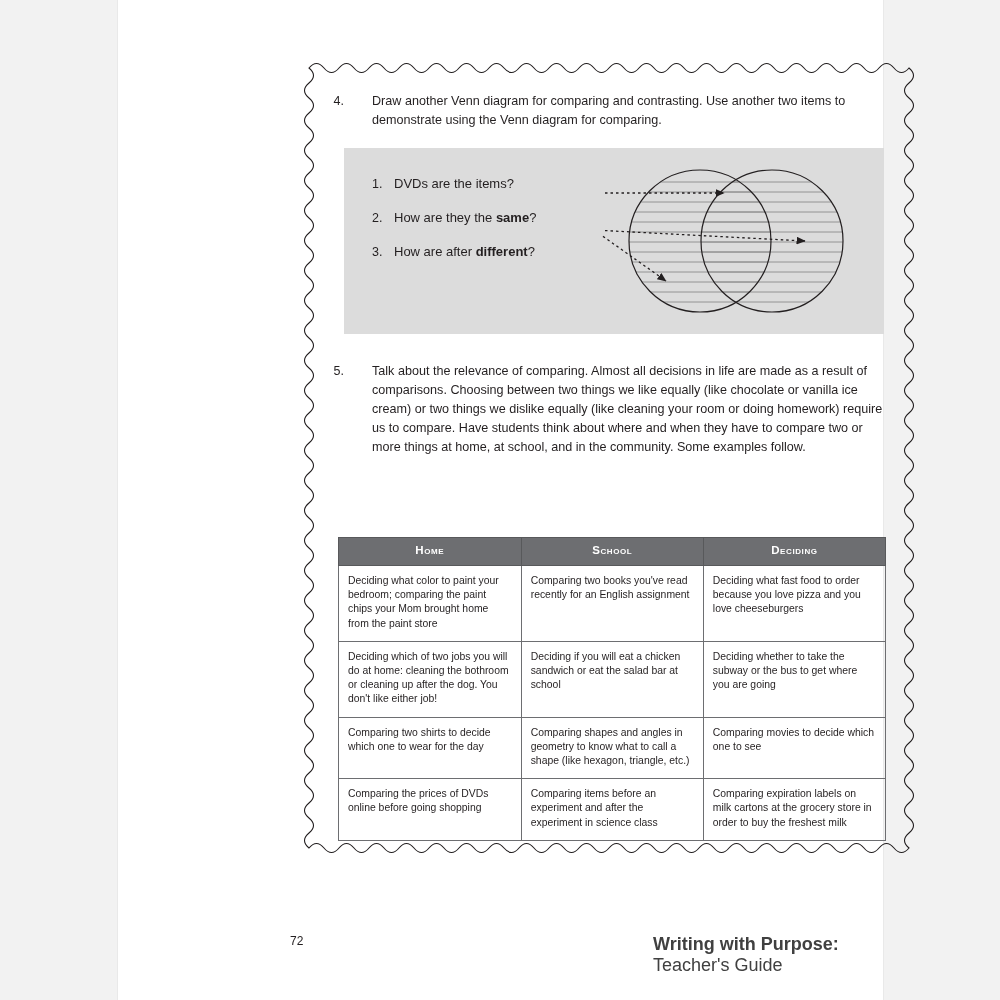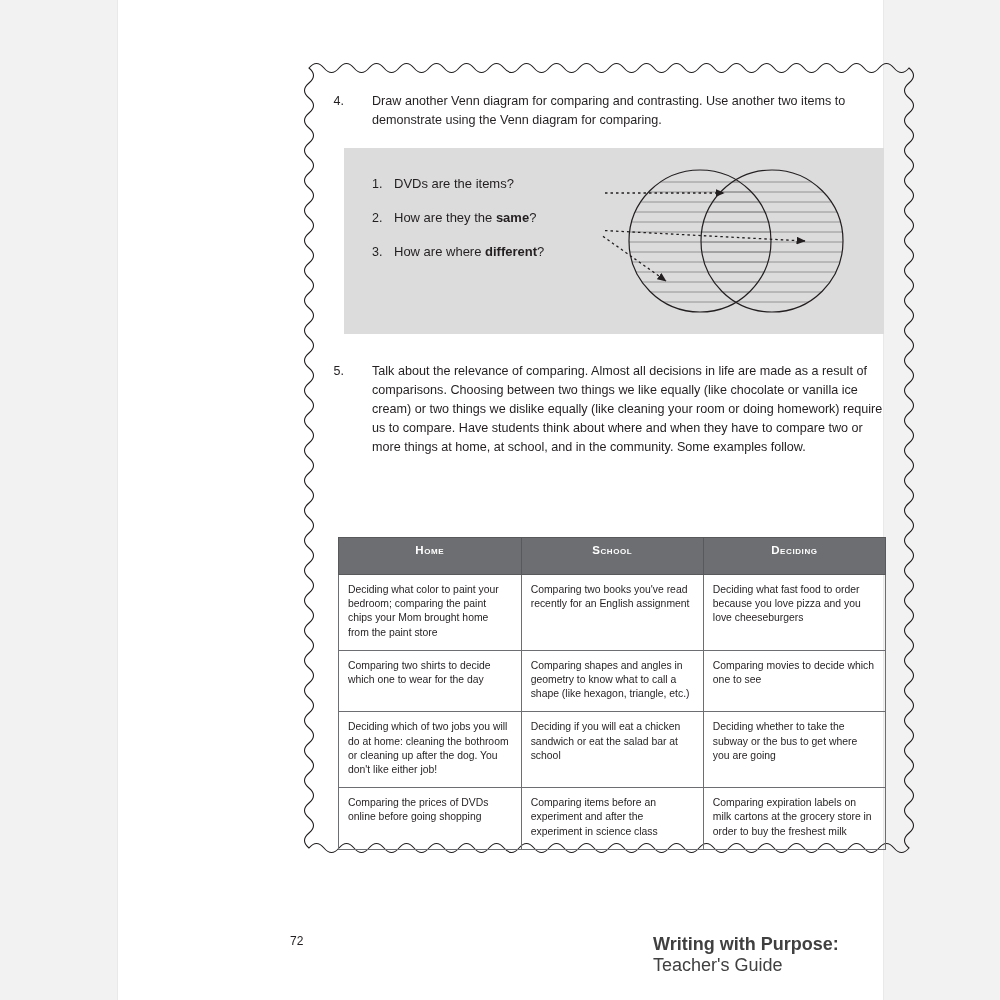--- a/index.html
+++ b/index.html
@@ -120,21 +120,21 @@
     border-collapse: collapse;
     table-layout: fixed;
   }
   .examples-table th {
     background: #6d6e71;
     color: #ffffff;
     font-variant: small-caps;
     font-size: 11.5px;
     letter-spacing: 0.6px;
     font-weight: bold;
-    padding: 6px 4px 18px 4px;
+    padding: 6px 4px 9px 4px;
     border: 1px solid #58595b;
     text-align: center;
   }
   .examples-table td {
     border: 1px solid #6d6e71;
     vertical-align: top;
     padding: 8px 9px 10px 9px;
     font-size: 10.4px;
     line-height: 14.2px;
     color: #231f20;
@@ -216,21 +216,21 @@
           <div class="q-row">
             <span class="q-num">1.</span>
             <span><span>DVDs are the items?</span></span>
           </div>
           <div class="q-row">
             <span class="q-num">2.</span>
             <span><span>How are they the </span><b>same</b><span>?</span></span>
           </div>
           <div class="q-row">
             <span class="q-num">3.</span>
-            <span><span>How are where </span><b>different</b><span>?</span></span>
+            <span><span>How are after </span><b>different</b><span>?</span></span>
           </div>
         </div>
 
         <svg class="venn-svg" width="282" height="186" viewBox="0 0 282 186" xmlns="http://www.w3.org/2000/svg">
           <defs>
             <clipPath id="clipLeft">
                 <circle cx="98" cy="93" r="71"></circle>
               </clipPath>
             <clipPath id="clipRight">
                 <circle cx="170" cy="93" r="71"></circle>
@@ -301,30 +301,30 @@
             <th style="width:33.3%">Deciding</th>
           </tr>
         </thead>
         <tbody>
           <tr>
             <td>Deciding what color to paint your bedroom; comparing the paint chips your Mom brought home from the paint store</td>
             <td>Comparing two books you've read recently for an English assignment</td>
             <td>Deciding what fast food to order because you love pizza and you love cheeseburgers</td>
           </tr>
           <tr>
+            <td>Deciding which of two jobs you will do at home: cleaning the bothroom or cleaning up after the dog. You don't like either job!</td>
+            <td>Deciding if you will eat a chicken sandwich or eat the salad bar at school</td>
+            <td>Deciding whether to take the subway or the bus to get where you are going</td>
+          </tr>
+          <tr>
             <td>Comparing two shirts to decide which one to wear for the day</td>
             <td>Comparing shapes and angles in geometry to know what to call a shape (like hexagon, triangle, etc.)</td>
             <td>Comparing movies to decide which one to see</td>
           </tr>
           <tr>
-            <td>Deciding which of two jobs you will do at home: cleaning the bothroom or cleaning up after the dog. You don't like either job!</td>
-            <td>Deciding if you will eat a chicken sandwich or eat the salad bar at school</td>
-            <td>Deciding whether to take the subway or the bus to get where you are going</td>
-          </tr>
-          <tr>
             <td>Comparing the prices of DVDs online before going shopping</td>
             <td>Comparing items before an experiment and after the experiment in science class</td>
             <td>Comparing expiration labels on milk cartons at the grocery store in order to buy the freshest milk</td>
           </tr>
         </tbody>
       </table>
 
     </div>
 
     <div class="footer-page">72</div>

